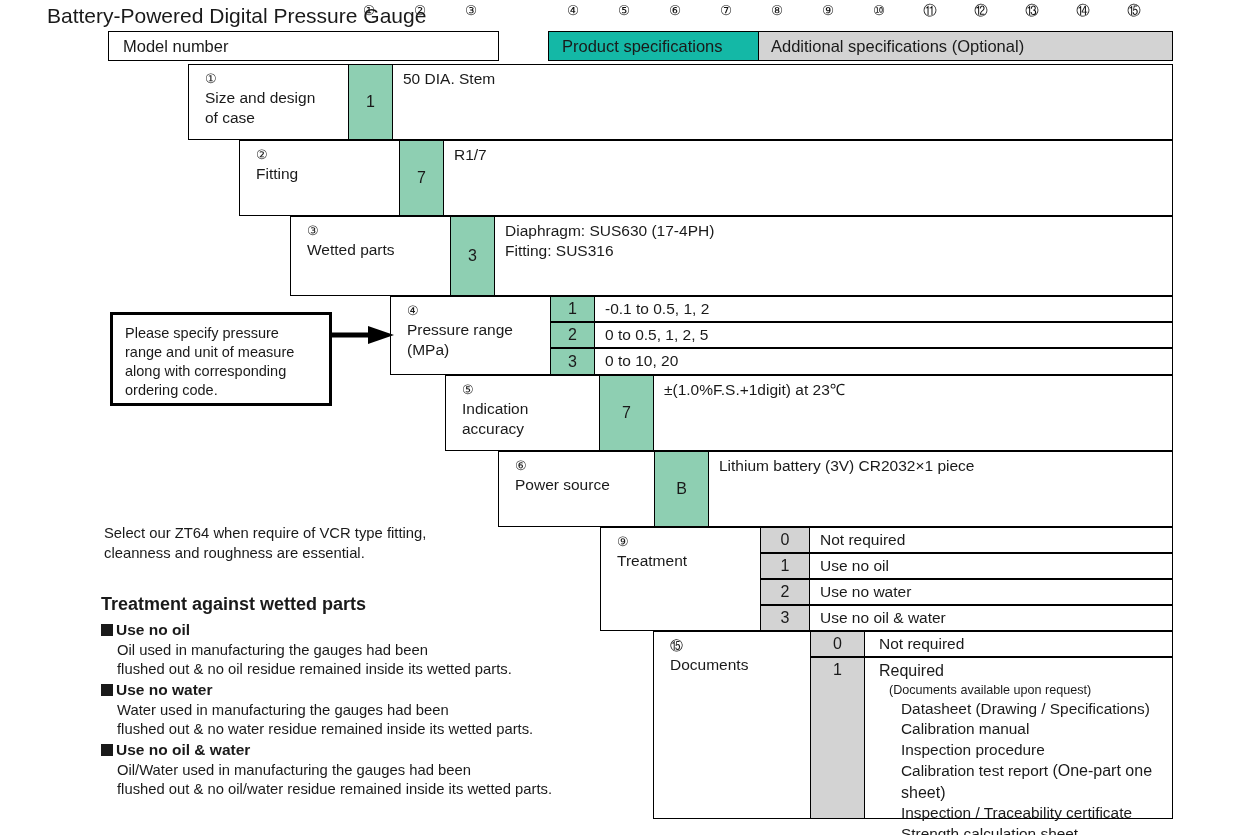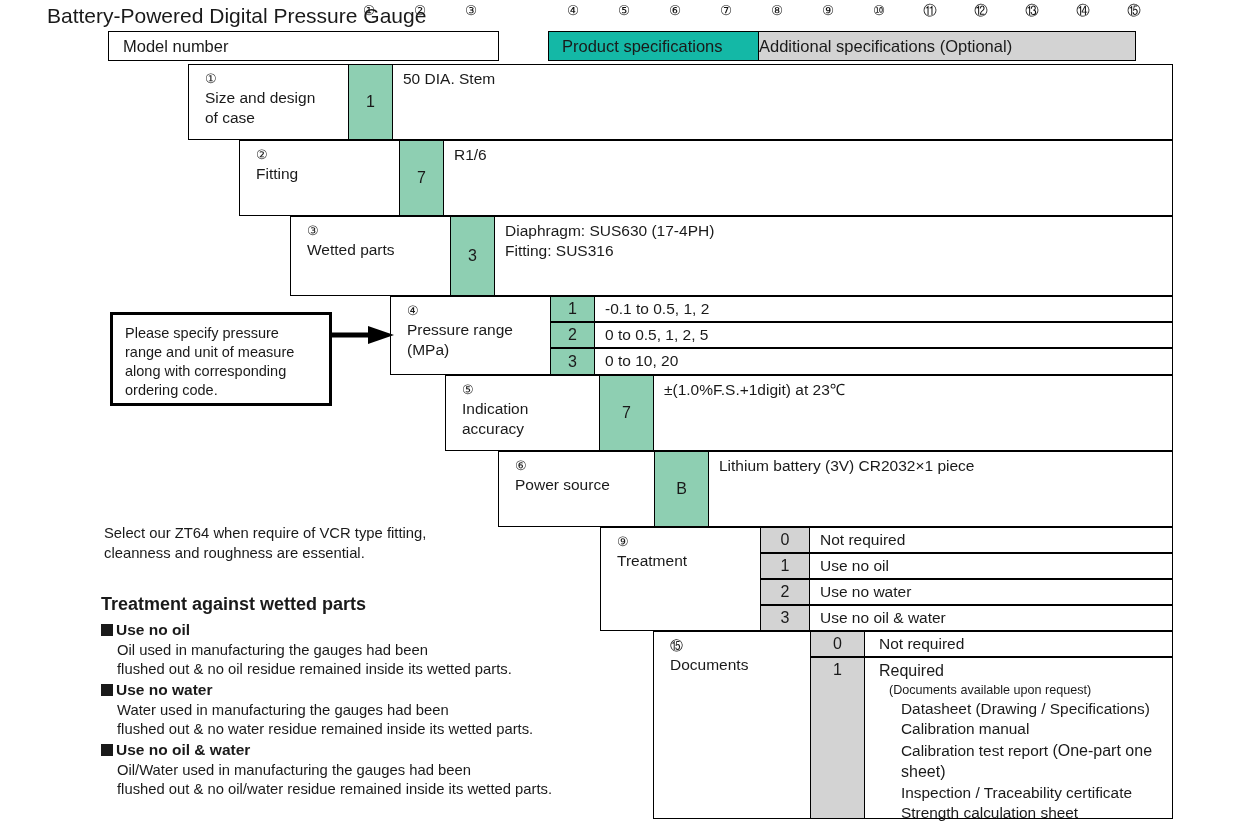--- a/index.html
+++ b/index.html
@@ -25,21 +25,21 @@
 
   
   .band {
     position:absolute; height:30px;
     border:1.4px solid #000;
     display:flex; align-items:center;
     font-size:16.5px;
   }
   #model-number-box { left:108px; top:31px; width:391px; padding-left:14px; }
   #product-spec-box { left:548px; top:31px; width:211px; padding-left:13px; background:#14b8a6; }
-  #additional-spec-box { left:758px; top:31px; width:378px; background:#d3d3d3; }
+  #additional-spec-box { left:758px; top:31px; width:415px; padding-left:12px; background:#d3d3d3; }
 
   
   .spec-row { position:absolute; }
   .label-cell {
     position:absolute; left:0; top:0;
     border:1px solid #000; background:#fff;
     height:100%;
     padding:7px 0 0 16px;
     font-size:15.5px; line-height:1.30;
   }
@@ -138,21 +138,21 @@
   </div>
 
   <div class="spec-row" style="left:239px; top:140px; width:934px; height:76px;">
     <div class="label-cell" style="width:161px;">
       <span class="cnum">②</span>
       <span class="ctxt">Fitting</span>
     </div>
     <div class="opts" style="left:160px; width:774px;">
       <div class="opt" style="height:76px;">
         <div class="code-cell code-green" style="width:45px;">7</div>
-        <div class="desc-cell">R1/6</div>
+        <div class="desc-cell">R1/7</div>
       </div>
     </div>
   </div>
 
   <div class="spec-row" style="left:290px; top:216px; width:883px; height:80px;">
     <div class="label-cell" style="width:161px;">
       <span class="cnum">③</span>
       <span class="ctxt">Wetted parts</span>
     </div>
     <div class="opts" style="left:160px; width:723px;">
@@ -248,20 +248,21 @@
         <div class="code-cell code-gray" style="width:55px;">0</div>
         <div class="desc-cell" style="padding-top:2px; padding-left:14px;">Not required</div>
       </div>
       <div class="opt" style="height:162px;">
         <div class="code-cell code-gray" style="width:55px; align-items:flex-start; padding-top:3px;">1</div>
         <div class="desc-cell" style="padding:3px 0 0 14px; white-space:normal;">
           <div class="doc-req-title">Required</div>
           <div class="doc-note">(Documents available upon request)</div>
           <div class="doc-line"><span>Datasheet (Drawing / Specifications)</span></div>
           <div class="doc-line"><span>Calibration manual</span></div>
+          <div class="doc-line"><span>Inspection procedure</span></div>
           <div class="doc-line"><span>Calibration test report</span> <span class="small">(One-part one sheet)</span></div>
           <div class="doc-line"><span>Inspection / Traceability certificate</span></div>
           <div class="doc-line"><span>Strength calculation sheet</span></div>
         </div>
       </div>
     </div>
   </div>
 
   <div id="callout">Please specify pressure
 range and unit of measure

